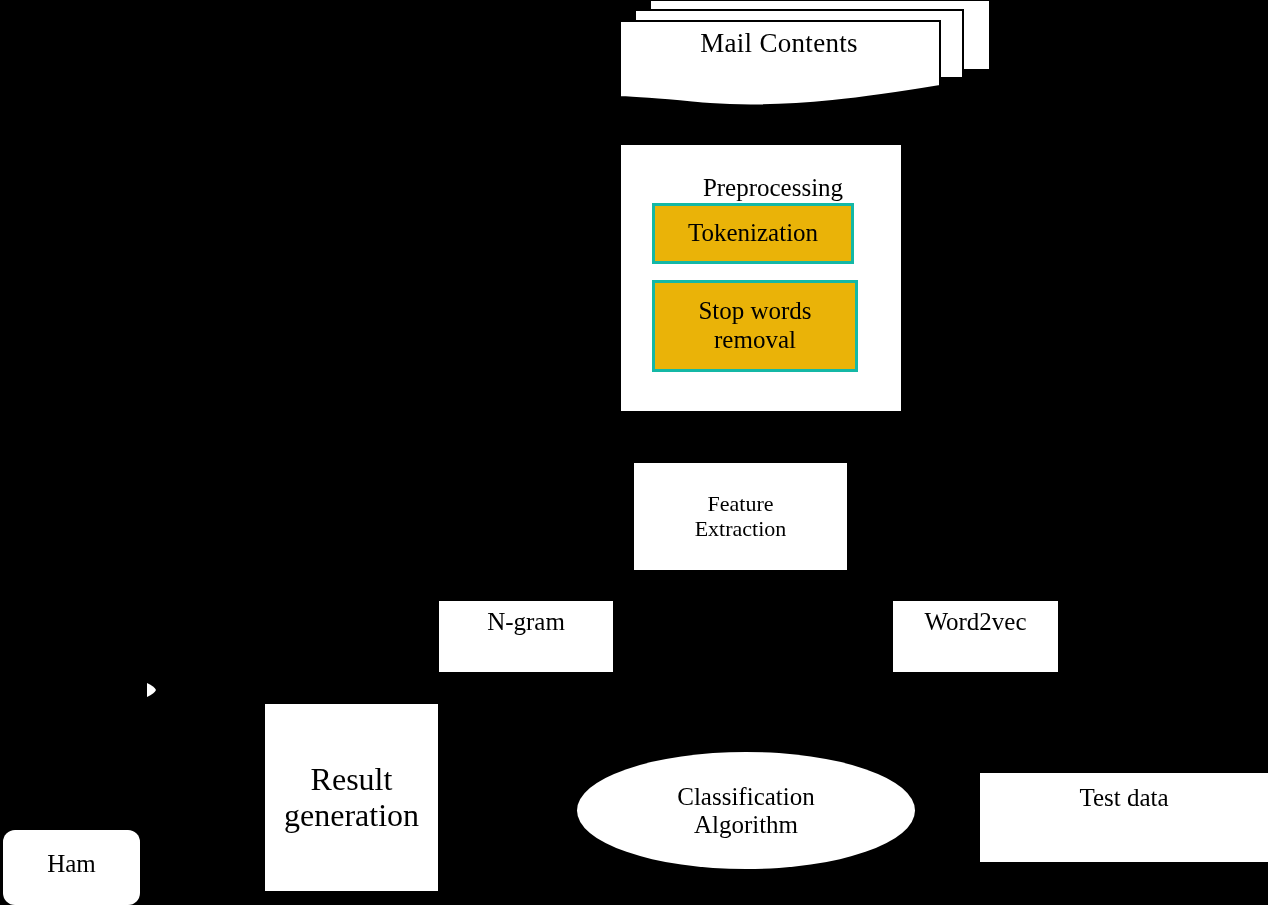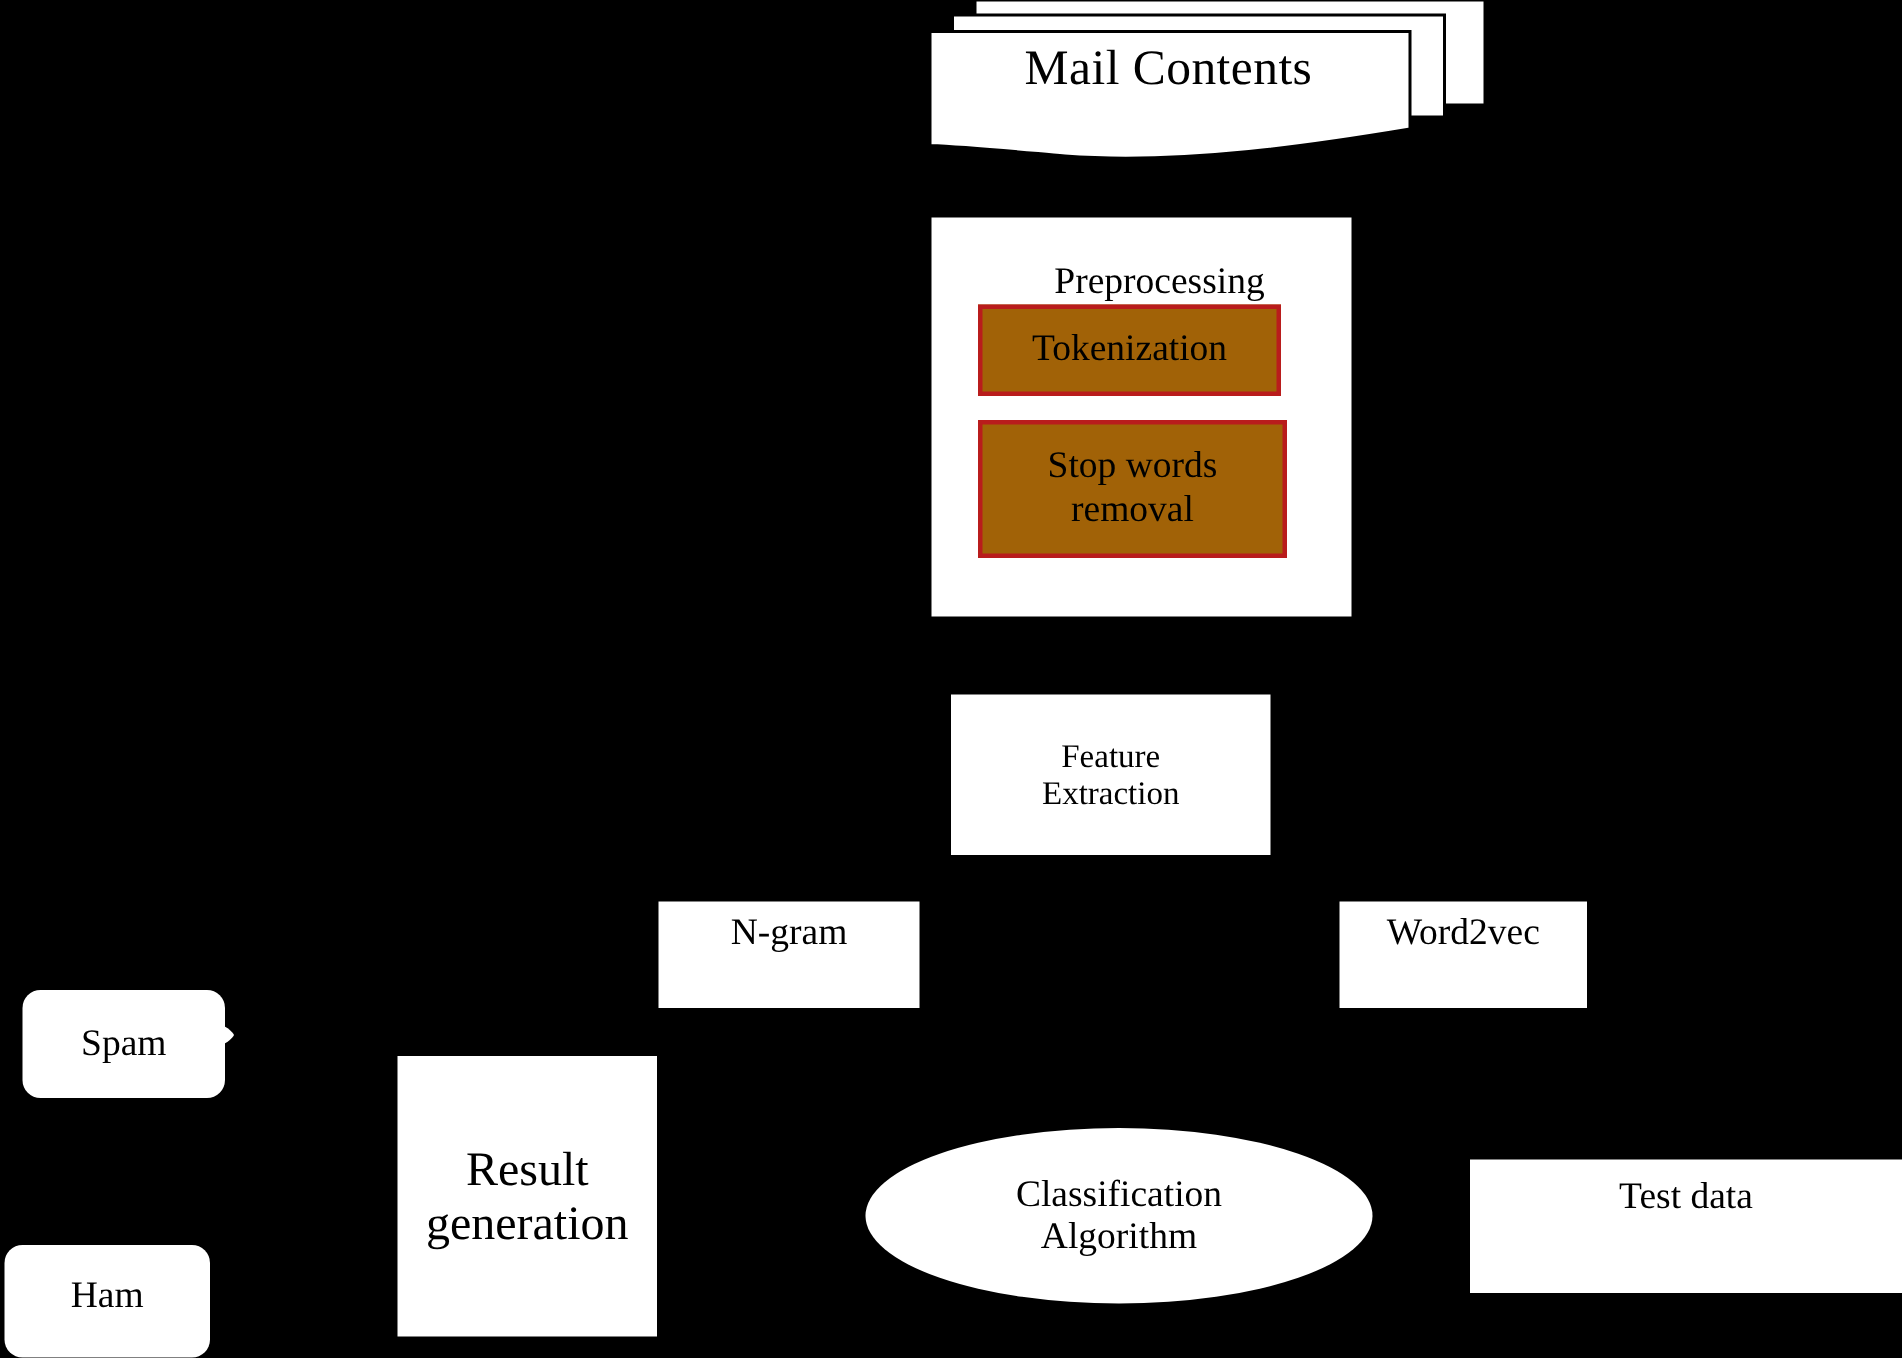--- a/index.html
+++ b/index.html
@@ -40,21 +40,21 @@
     width: 376px;
     height: 112px;
   }
   #mail-stack svg { display: block; }
   .doc-label {
     position: absolute;
     left: 620px;
     top: 28px;
     width: 318px;
     text-align: center;
-    font-size: 33px;
+    font-size: 27px;
     color: #000000;
     letter-spacing: 0.3px;
   }
 
   
   #preprocessing {
     left: 621px;
     top: 145px;
     width: 280px;
     height: 266px;
@@ -63,22 +63,22 @@
   }
   #preprocessing-title {
     font-size: 25px;
     text-align: center;
     width: 100%;
     display: block;
     padding-left: 12px;
   }
   .inner-box {
     position: absolute;
-    background: #a16207;
-    border: 3px solid #b91c1c;
+    background: #eab308;
+    border: 3px solid #14b8a6;
     box-sizing: border-box;
     display: flex;
     align-items: center;
     justify-content: center;
     text-align: center;
     font-size: 25px;
     line-height: 1.15;
     white-space: pre-line;
   }
   #tokenization-box {
@@ -191,21 +191,20 @@
 removal</div>
   </div>
 
   <div class="node" id="feature-extraction">Feature
 Extraction</div>
 
   <div class="node" id="ngram">N-gram</div>
 
   <div class="node" id="word2vec">Word2vec</div>
 
-  <div class="node" id="spam">Spam</div>
   <svg id="spam-tick" viewBox="0 0 9 14" xmlns="http://www.w3.org/2000/svg">
     <path d="M0,0 C5,2 8,5 9,7 C8,9 5,12 0,14 Z" fill="#ffffff"></path>
   </svg>
 
   <div class="node" id="ham">Ham</div>
 
   <div class="node" id="result-generation">Result
 generation</div>
 
   <div class="node" id="classification-algorithm">Classification

